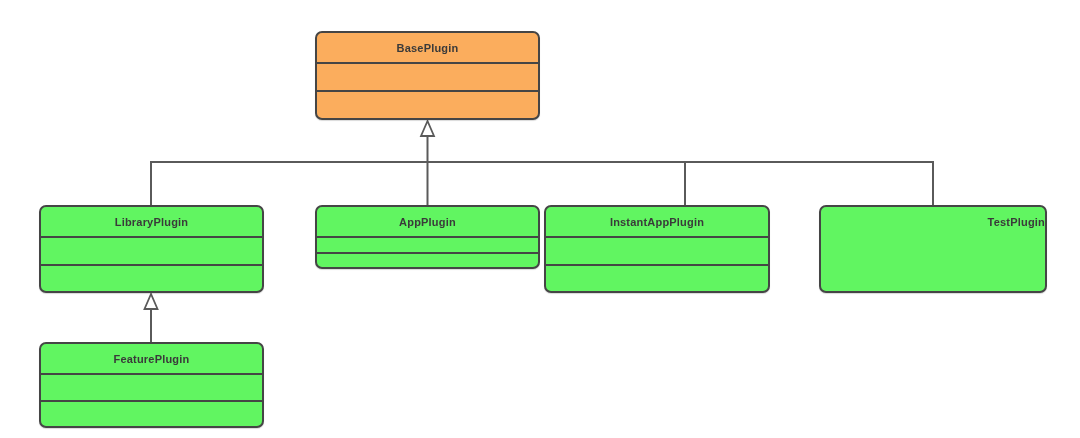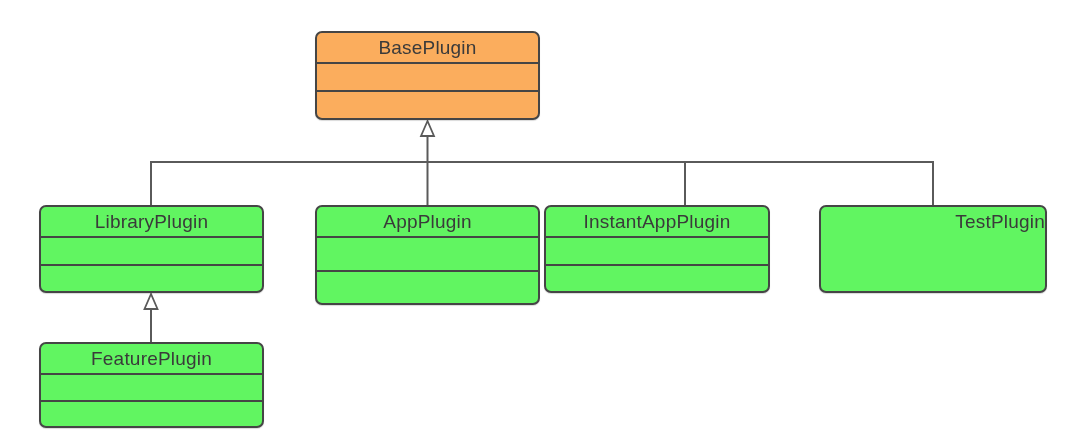--- a/index.html
+++ b/index.html
@@ -30,30 +30,30 @@
     display:flex;
     flex-direction:column;
     overflow:hidden;
     box-shadow:0 1px 1px rgba(0,0,0,0.15);
   }
   .uml-class.orange{background:var(--base-fill);}
   .uml-class.green{background:var(--subclass-fill);}
   .uml-title{
     height:29px;
     display:flex;align-items:center;justify-content:center;
-    font-size:19px;font-weight:normal;color:var(--text-color);
+    font-size:11px;font-weight:bold;color:var(--text-color);
     letter-spacing:0.2px;
   }
   .uml-section{
     flex:1;
     border-top:2px solid var(--border-color);
   }
   .pos-base   {left:315px; top:31px;  width:225px; height:89px;}
   .pos-library{left:39px;  top:205px; width:225px; height:88px;}
-  .pos-app    {left:315px; top:205px; width:225px; height:100px;}
+  .pos-app    {left:315px; top:205px; width:225px; height:64px;}
   .pos-instant{left:544px; top:205px; width:226px; height:88px;}
   .pos-test   {left:819px; top:205px; width:228px; height:88px;align-items:flex-end;}
   .pos-feature{left:39px;  top:342px; width:225px; height:86px;}
 </style>
 </head>
 <body>
 
 <div class="canvas">
 
   <svg class="connectors" viewBox="0 0 1080 438" xmlns="http://www.w3.org/2000/svg">

